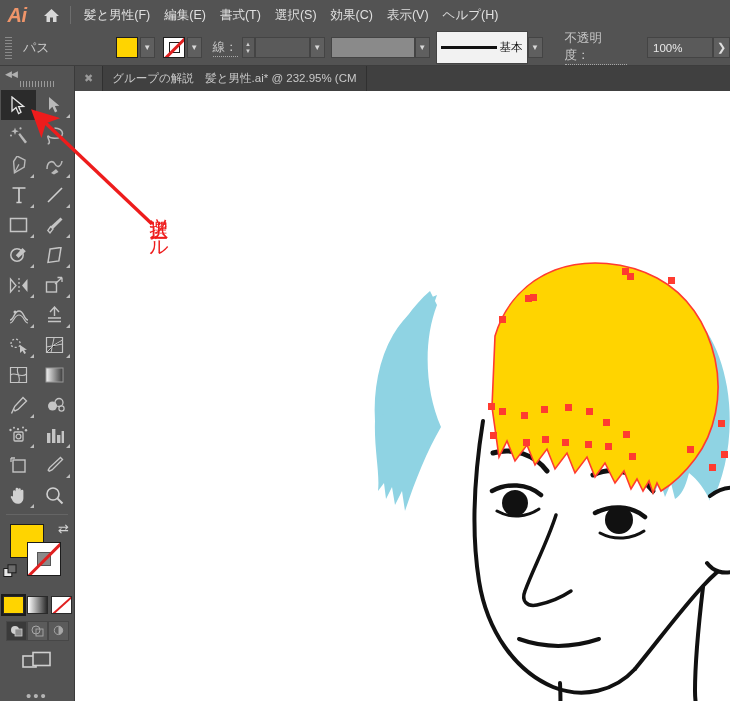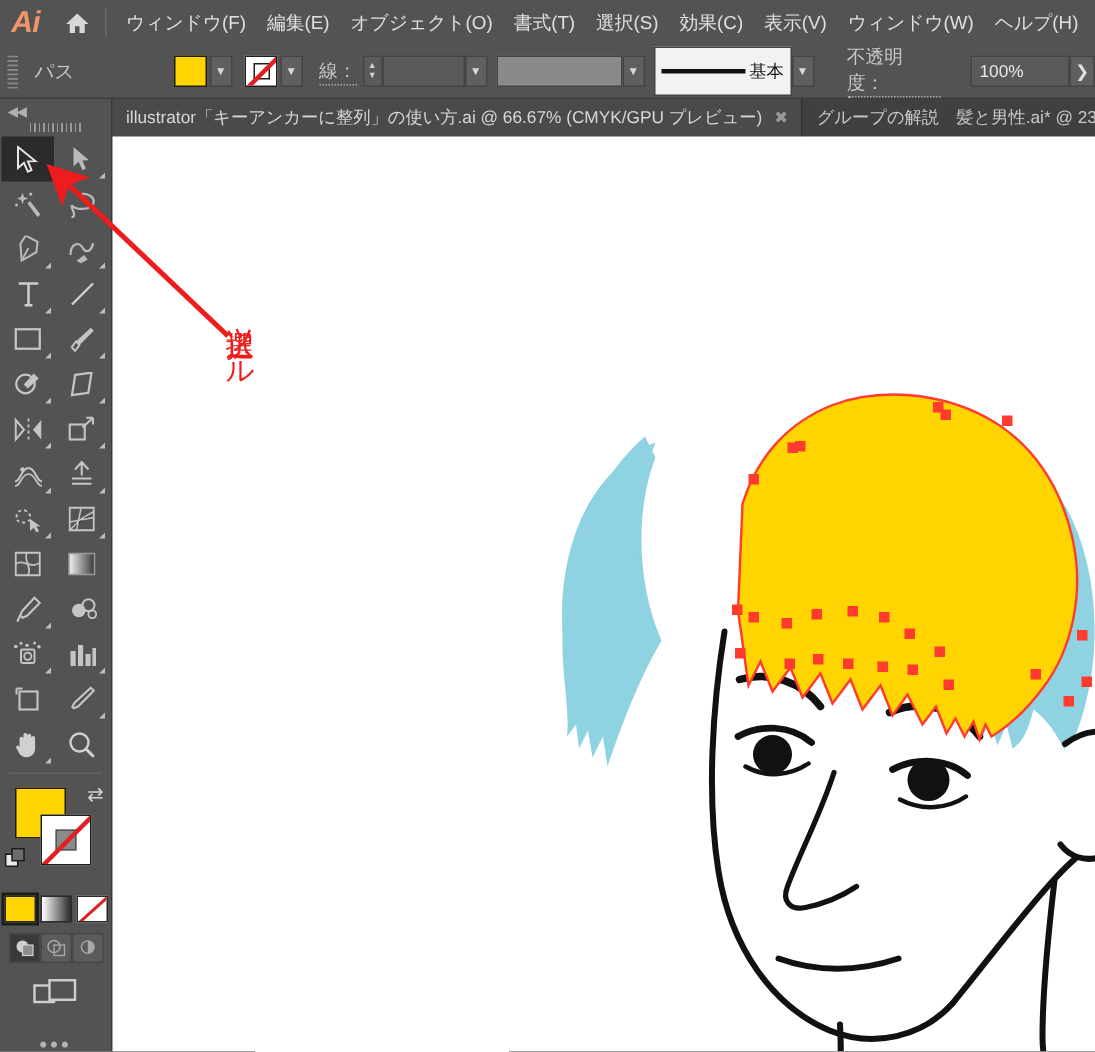--- a/index.html
+++ b/index.html
@@ -189,28 +189,26 @@
 <div id="app">
 
   <div class="menubar">
     <div class="ai-logo">Ai</div>
     <div class="home-btn">
       <svg width="17" height="15" viewBox="0 0 17 15">
         <path d="M8.5 1 L16 8 H13.5 V14 H10 V9.5 H7 V14 H3.5 V8 H1 Z" fill="#d8d8d8"></path>
       </svg>
     </div>
     <div class="menu-div"></div>
-    <div class="menu-item">ウィンドウ(F)</div>
+    <div class="menu-item">髪と男性(F)</div>
     <div class="menu-item">編集(E)</div>
-    <div class="menu-item">オブジェクト(O)</div>
     <div class="menu-item">書式(T)</div>
     <div class="menu-item">選択(S)</div>
     <div class="menu-item">効果(C)</div>
     <div class="menu-item">表示(V)</div>
-    <div class="menu-item">ウィンドウ(W)</div>
     <div class="menu-item">ヘルプ(H)</div>
   </div>
 
   <div class="controlbar">
     <div class="grip"></div>
     <div class="cb-label">パス</div>
 
     <div style="display:flex;align-items:center;gap:2px;margin-left:66px;">
       <div class="swatch-box"></div>
       <div class="dd">▼</div>
@@ -247,21 +245,20 @@
       <div class="dd">▼</div>
     </div>
 
     <div class="cb-label-u" style="margin-left:22px;">不透明度：</div>
     <div class="field" style="width:66px;margin-left:20px;">100%</div>
     <div class="arrow-r">❯</div>
   </div>
 
   <div class="tabbar">
     <div class="tab active">
-      <span>illustrator「キーアンカーに整列」の使い方.ai @ 66.67% (CMYK/GPU プレビュー)</span>
       <span class="tab-close">✖</span>
     </div>
     <div class="tab">
       <span>グループの解説　髪と男性.ai* @ 232.95% (CM</span>
     </div>
   </div>
 
   <div class="toolbar">
     <div class="tb-collapse">◀◀</div>
     <div class="tb-grip"></div>

